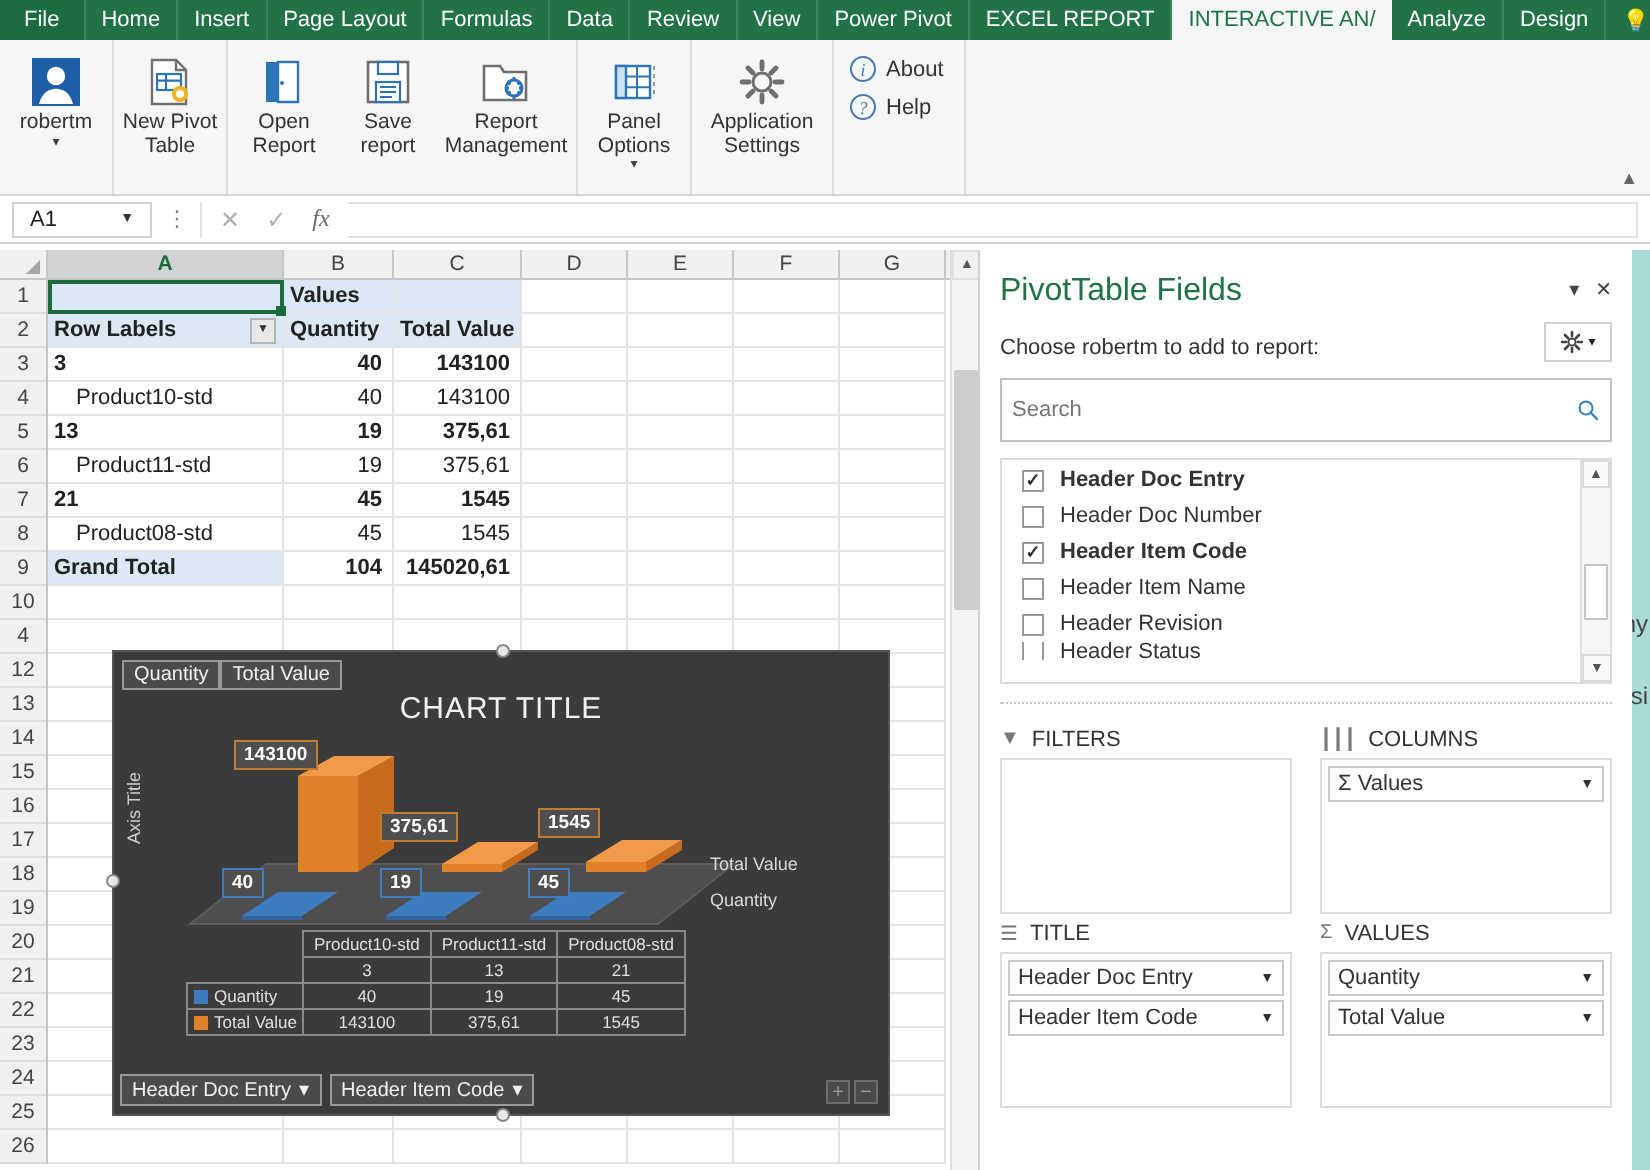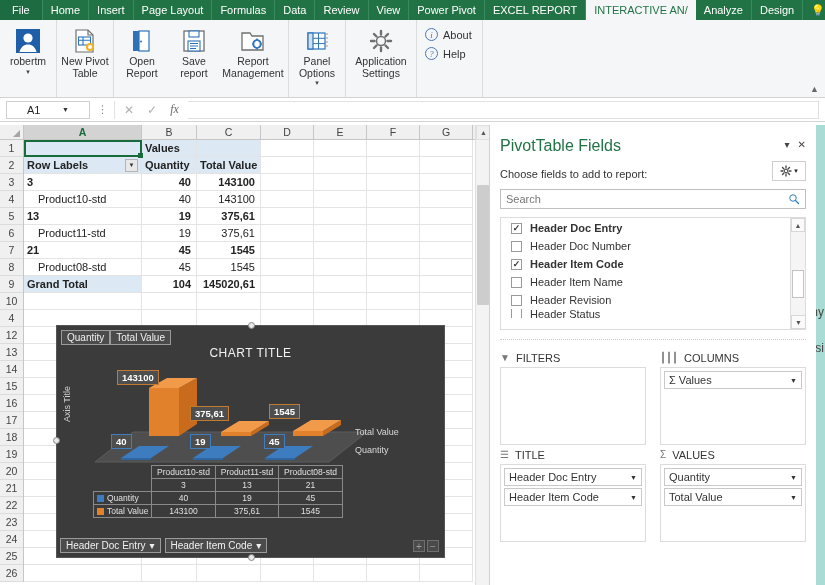--- a/index.html
+++ b/index.html
@@ -52,22 +52,22 @@
   .helpitem .circ {
     width:13px; height:13px; border-radius:50%; border:1px solid #4a78b5;
     color:#4a78b5; font-size:9px; display:flex; align-items:center;
     justify-content:center; font-style:italic; font-family:"Liberation Serif",serif;
   }
 
   
   .fbar { height:24px; background:#fff; border-bottom:1px solid #d4d4d4;
           display:flex; align-items:center; }
   .namebox {
-    width:84px; height:18px; margin-left:6px; border:1px solid #d0d0d0; background:#fff;
-    display:flex; align-items:center; padding:0 20px; font-size:11px; position:relative;text-align:center;
+    width:70px; height:18px; margin-left:6px; border:1px solid #d0d0d0; background:#fff;
+    display:flex; align-items:center; padding:0 8px; font-size:11px; position:relative;text-align:center;
   }
   .namebox .cv { font-size:7px; margin-left:auto; color:#333; }
   .fsep { color:#888; font-size:11px; margin:0 7px; letter-spacing:-1px;}
   .fbtns { display:flex; align-items:center; gap:13px; color:#b0b0b0;
            border-left:1px solid #e3e3e3; padding:0 9px; height:18px; }
   .fbtns span { font-size:12px; }
   .fx { font-style:italic; font-family:"Liberation Serif",serif; color:#6a6a6a; }
   .finput { flex:1; height:18px; border:1px solid #e0e0e0; border-left:none;
             background:#fff; margin-right:6px; }
 
@@ -121,21 +121,21 @@
   }
   .chart .handle {
     position:absolute; width:7px; height:7px; background:#e8e8e8;
     border:1px solid #888; border-radius:50%;
   }
   .chart-fieldbtns { position:absolute; left:4px; top:4px; display:flex; }
   .fbtn {
     background:#4b4b4b; border:1px solid #9a9a9a; font-size:10px;
     color:#f0f0f0; padding:1px 5px; display:flex; align-items:center; gap:4px;
   }
-  .chart-title { text-align:center; font-size:12px; color:#f2f2f2;
+  .chart-title { text-align:center; font-size:15px; color:#f2f2f2;
                  margin-top:20px; letter-spacing:0.5px; }
   .axis-title { position:absolute; left:5px; top:96px; font-size:9px;
                 color:#cfcfcf; transform:rotate(-90deg); transform-origin:left top;
                 white-space:nowrap; }
   .serlbl { position:absolute; font-size:9px; color:#d9d9d9; }
   .dlabel {
     position:absolute; background:#4e4e4e; border:1px solid #c27a30;
     color:#fff; font-size:9.5px; font-weight:bold; padding:1px 4px;
     white-space:nowrap;
   }
@@ -163,21 +163,21 @@
   .pane-inner { position:absolute; left:0; top:0; width:326px; height:100%;
                 background:#fff; padding:0 10px; }
   .pane-title { color:#217346; font-size:16px; padding-top:12px; }
   .pane-ctrls { position:absolute; right:10px; top:14px; display:flex; gap:8px;
                 color:#444; font-size:10px; }
   .pane-ctrls span { cursor:default; }
   .pane-sub { margin-top:13px; font-size:11px; color:#333; }
   .gearbtn { position:absolute; right:10px; top:36px; width:34px; height:20px;
              border:1px solid #cfcfcf; background:#fff; display:flex;
              align-items:center; justify-content:center; gap:2px; font-size:10px; }
-  .searchbox { margin-top:9px; height:20px; border:1px solid #bfbfbf;
+  .searchbox { margin-top:9px; height:32px; border:1px solid #bfbfbf;
                display:flex; align-items:center; padding:0 5px; }
   .searchbox input { border:none; outline:none; flex:1; font-size:11px;
                      color:#666; font-family:"Liberation Sans",sans-serif;
                      background:transparent; }
   .fieldlist { margin-top:8px; border:1px solid #dcdcdc; height:113px;
                display:flex; position:relative; background:#fff; }
   .fl-items { flex:1; overflow:hidden; padding-top:1px; }
   .fitem { display:flex; align-items:center; height:18px; padding-left:10px;
            font-size:11px; color:#333; }
   .fitem.chk { font-weight:bold; }
@@ -772,21 +772,21 @@
     <div class="bg-text" style="top:180px; right:1px;">ny</div>
     <div class="bg-text" style="top:216px; right:1px;">nsi</div>
 
     <div class="pane-inner">
       <div class="pane-title">PivotTable Fields</div>
       <div class="pane-ctrls">
         <span>▾</span>
         <span>✕</span>
       </div>
 
-      <div class="pane-sub">Choose fields to add to report:</div>
+      <div class="pane-sub">Choose robertm to add to report:</div>
 
       <div class="gearbtn">
         <svg width="12" height="12" viewBox="0 0 24 24">
           <circle cx="12" cy="12" r="3.6" fill="none" stroke="#444" stroke-width="2"></circle>
           <path d="M12 2v4M12 18v4M2 12h4M18 12h4M5 5l3 3M19 5l-3 3M5 19l3-3M19 19l-3-3" stroke="#444" stroke-width="2.6" stroke-linecap="round"></path>
         </svg>
         <span style="font-size:7px">▾</span>
       </div>
 
       <div class="searchbox">

